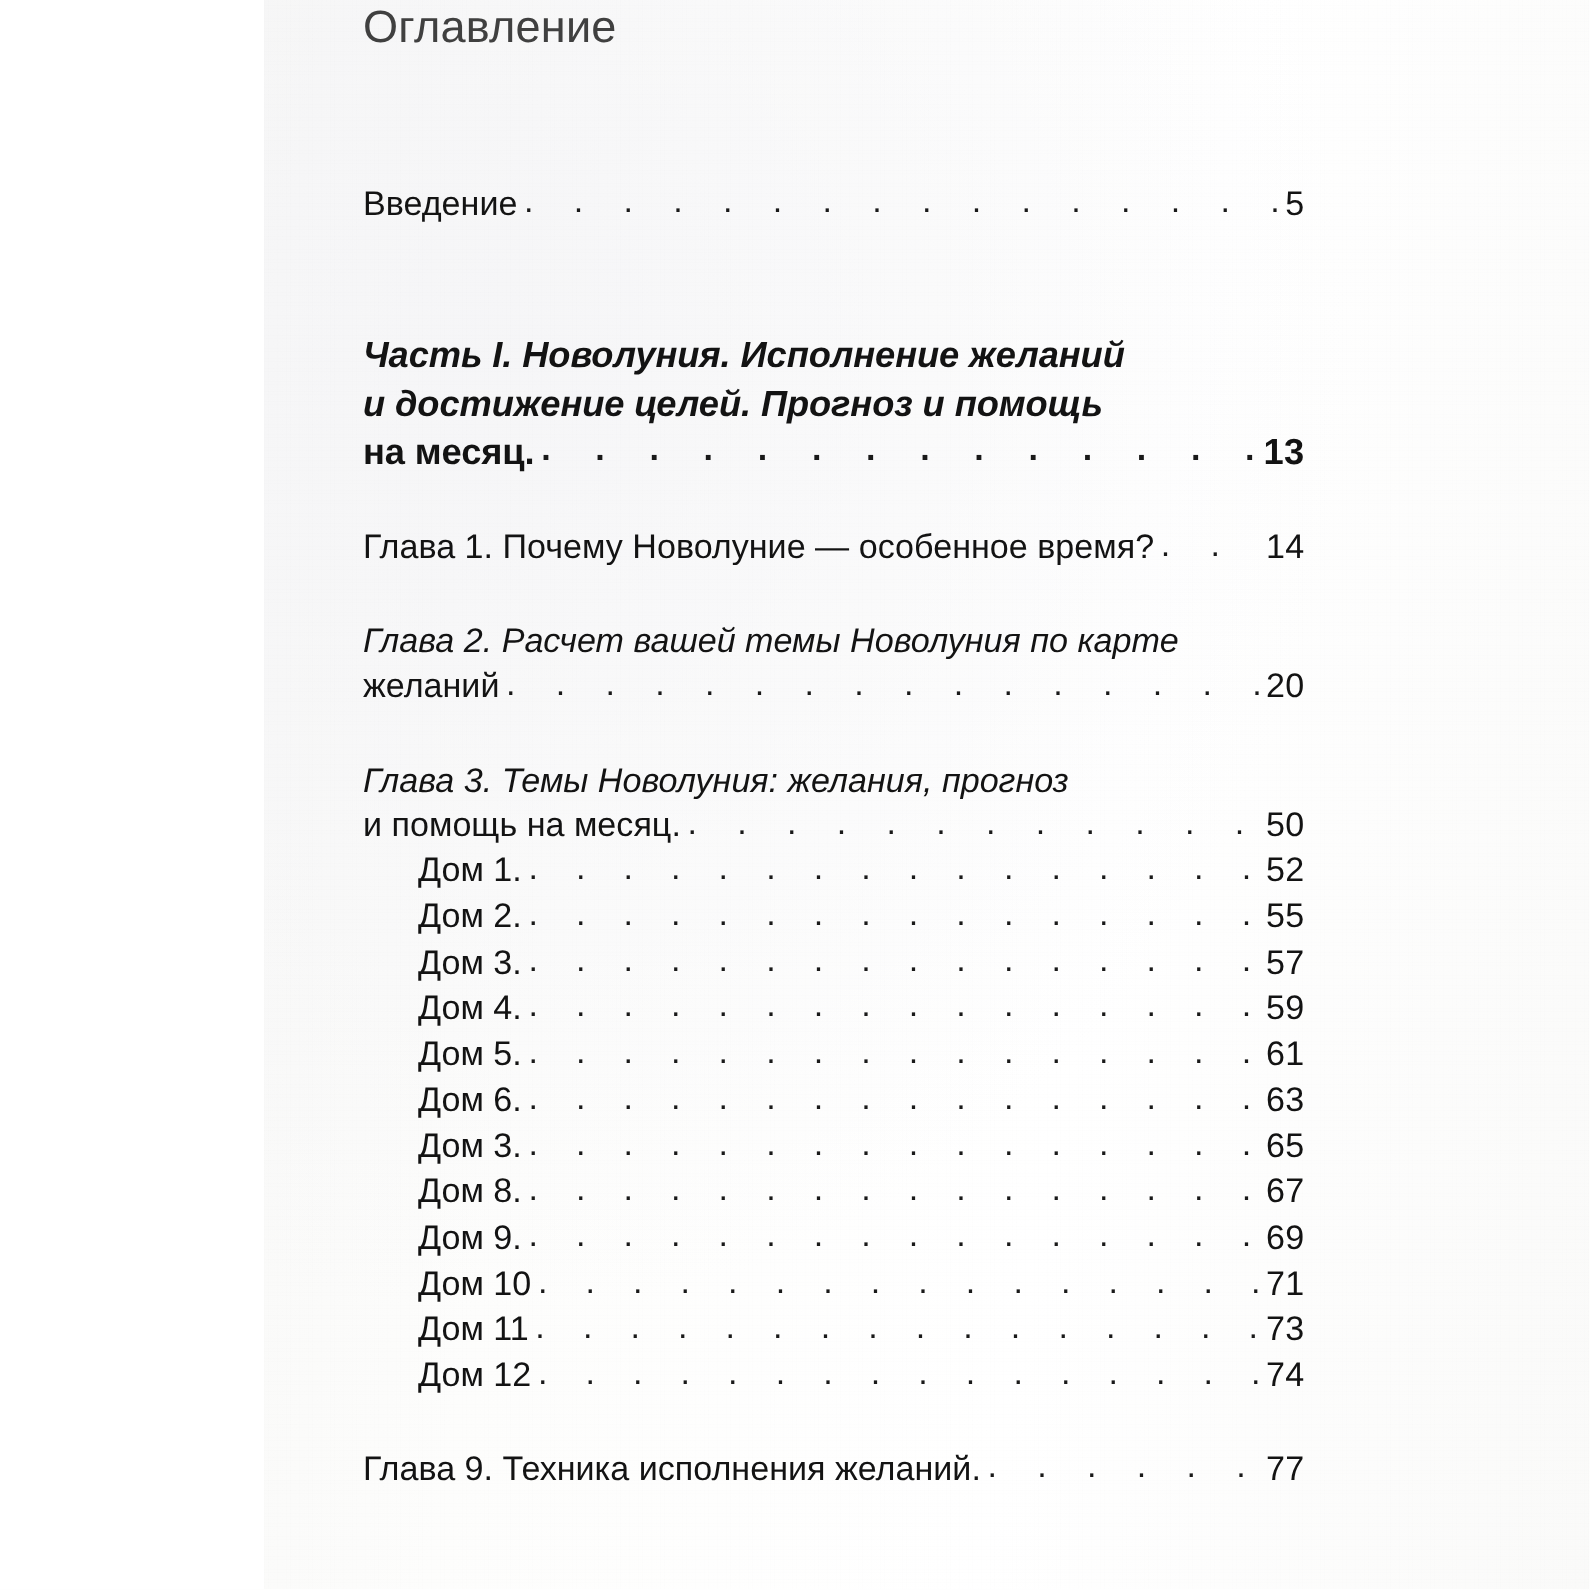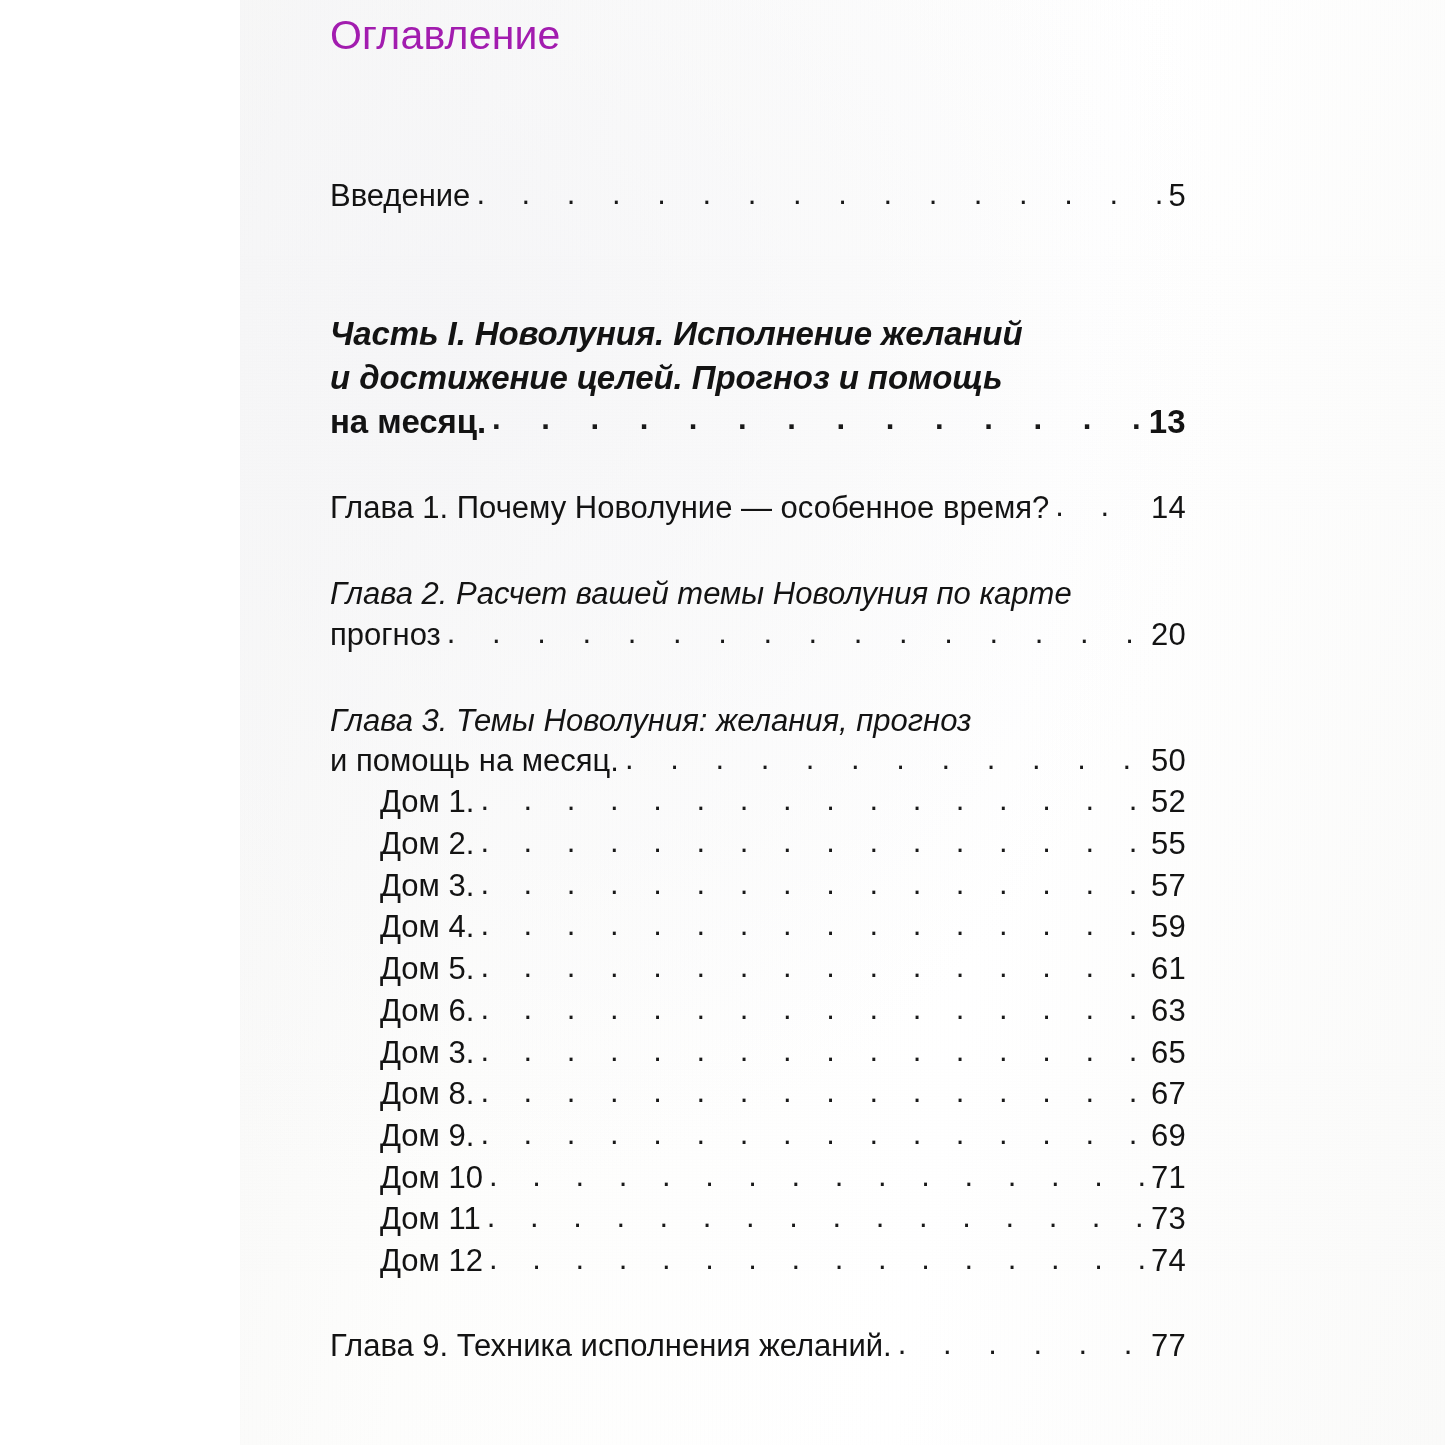--- a/index.html
+++ b/index.html
@@ -66,23 +66,23 @@
     left: 330px;
     top: 0;
     width: 856px;
     color: #171717;
   }
 
   .toc-title {
     font-size: 41px;
     font-weight: 400;
     letter-spacing: 0.2px;
-    color: #a21caf;
+    color: #404040;
     margin: 0;
-    padding-top: 15px;
+    padding-top: 4px;
     line-height: 1;
   }
 
   .entries { margin-top: 120px; }
 
   .entry { margin-bottom: 0; }
 
   
   .line {
     display: flex;
@@ -190,21 +190,21 @@
         </div>
       </div>
 
       <div class="sp-3"></div>
 
       <div class="entry">
         <div class="line noleader">
           <span class="label">Глава 2. Расчет вашей темы Новолуния по карте</span>
         </div>
         <div class="line">
-          <span class="label">прогноз</span>
+          <span class="label">желаний</span>
           <span class="leader">. . . . . . . . . . . . . . . . . . . . . . . . . . . . . .</span>
           <span class="pagenum">20</span>
         </div>
       </div>
 
       <div class="sp-4"></div>
 
       <div class="entry">
         <div class="line noleader">
           <span class="label">Глава 3. Темы Новолуния: желания, прогноз</span>

